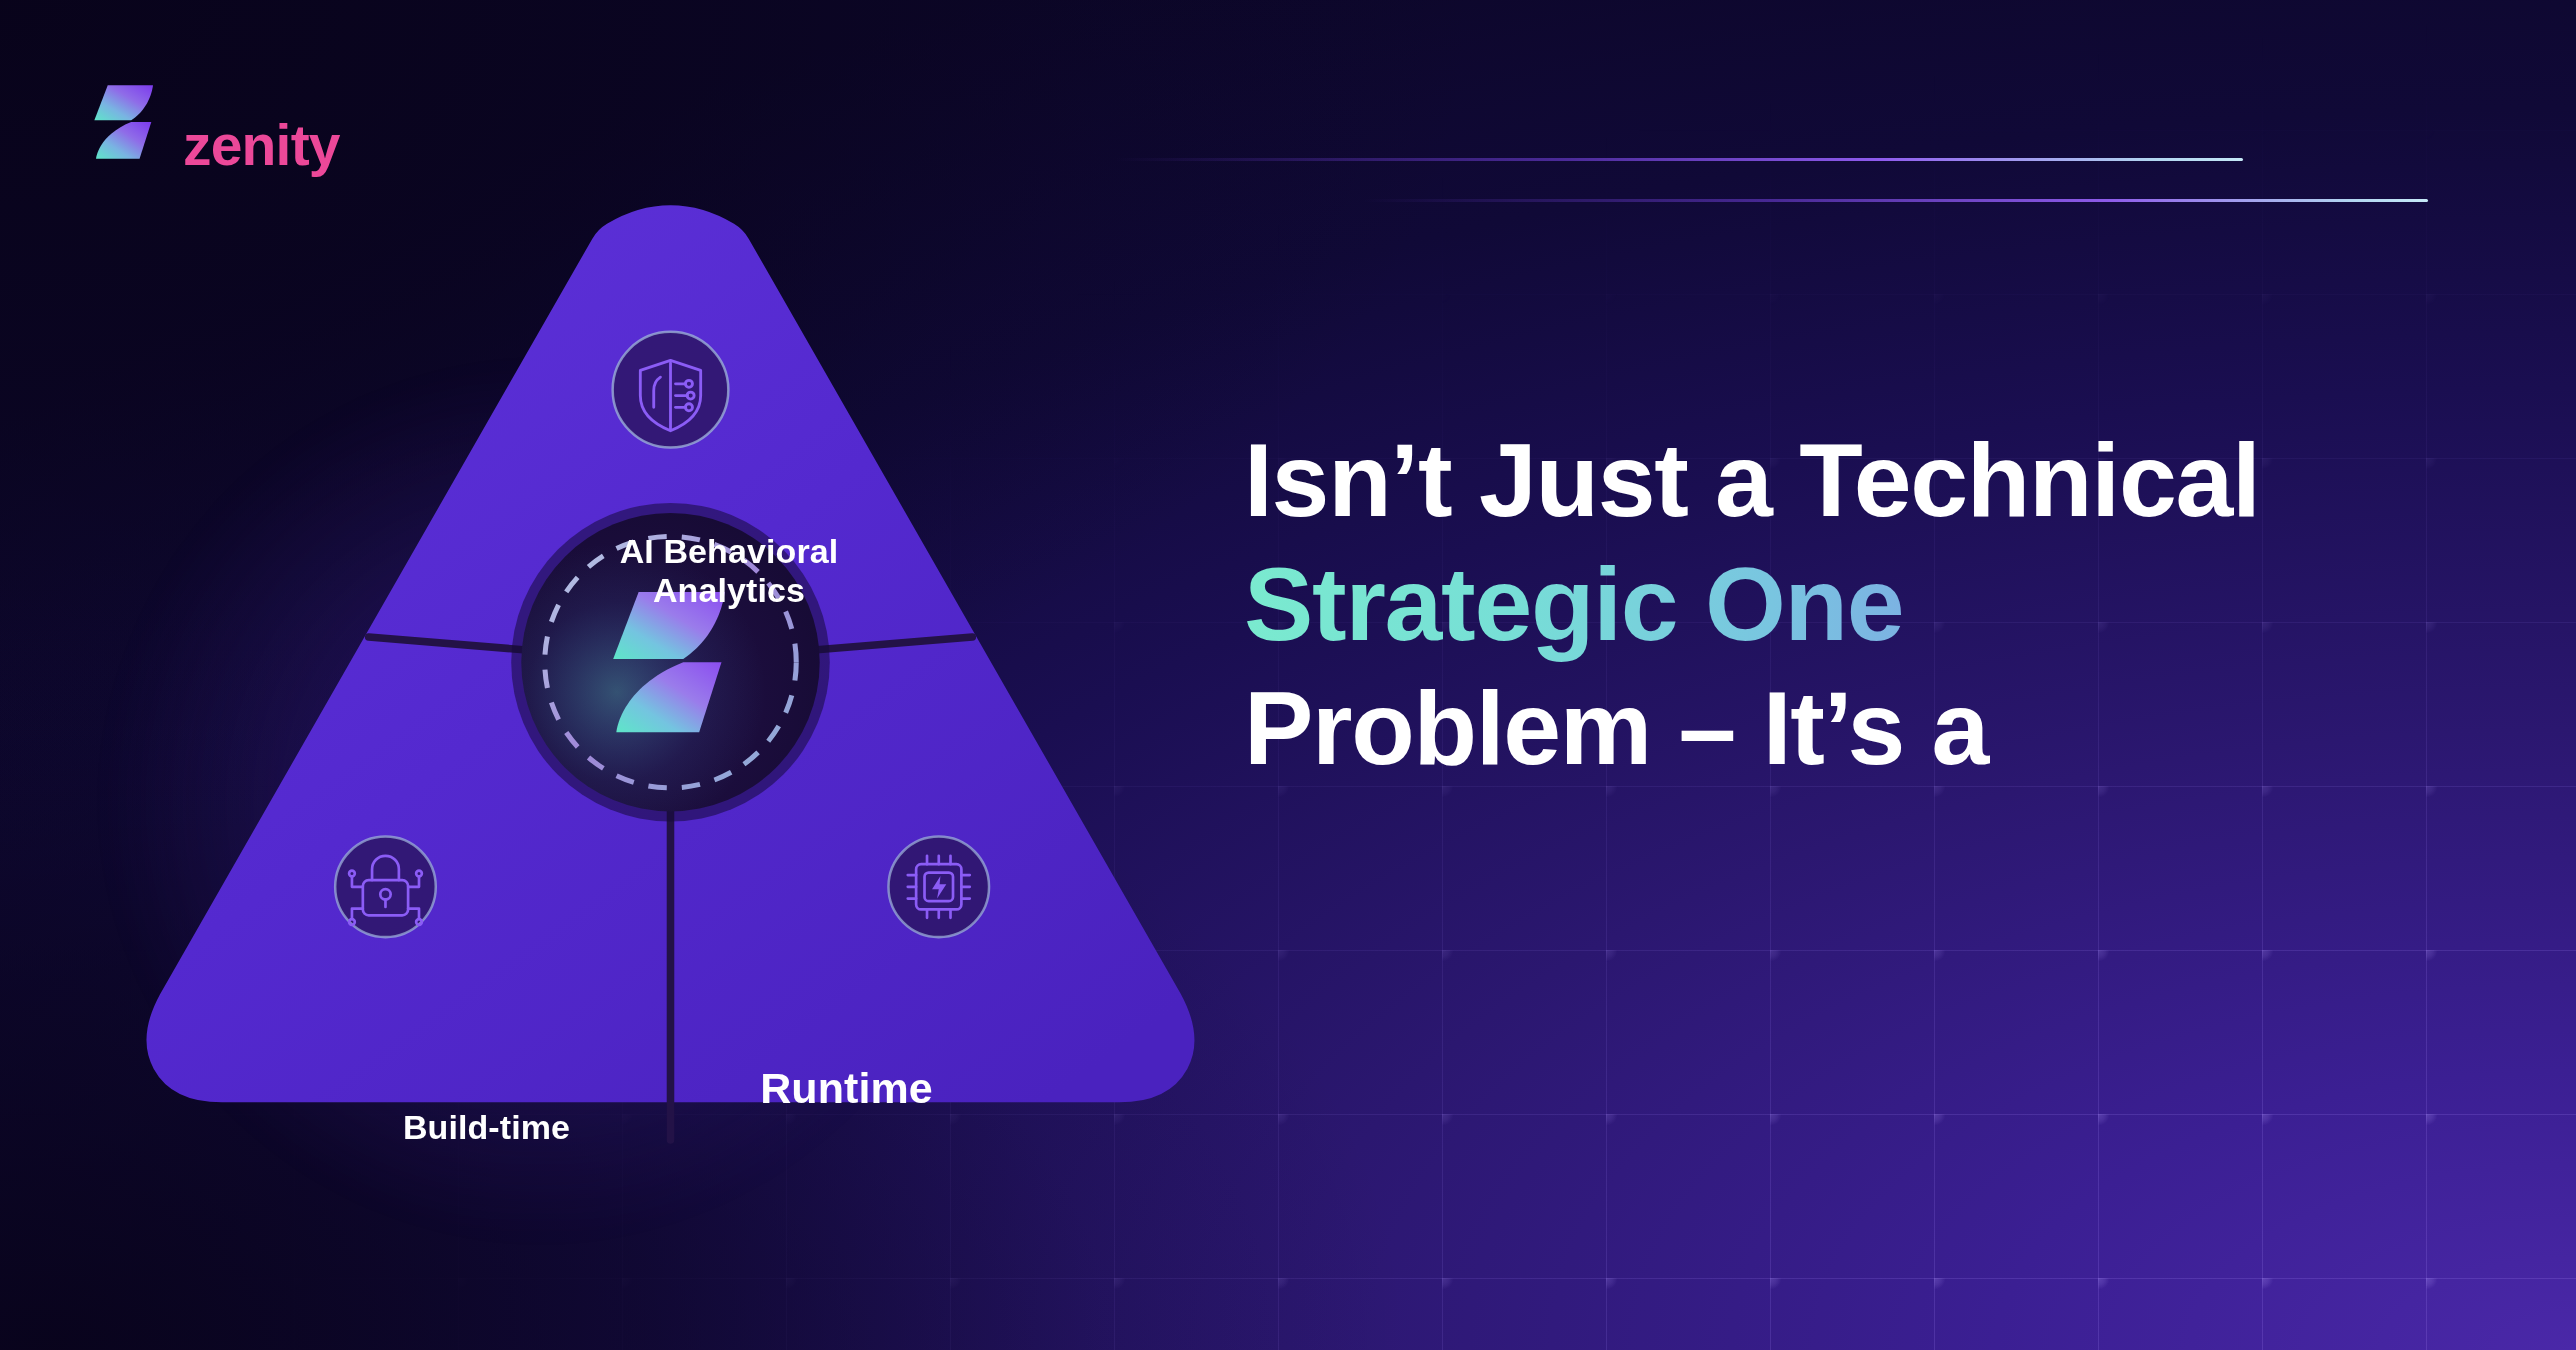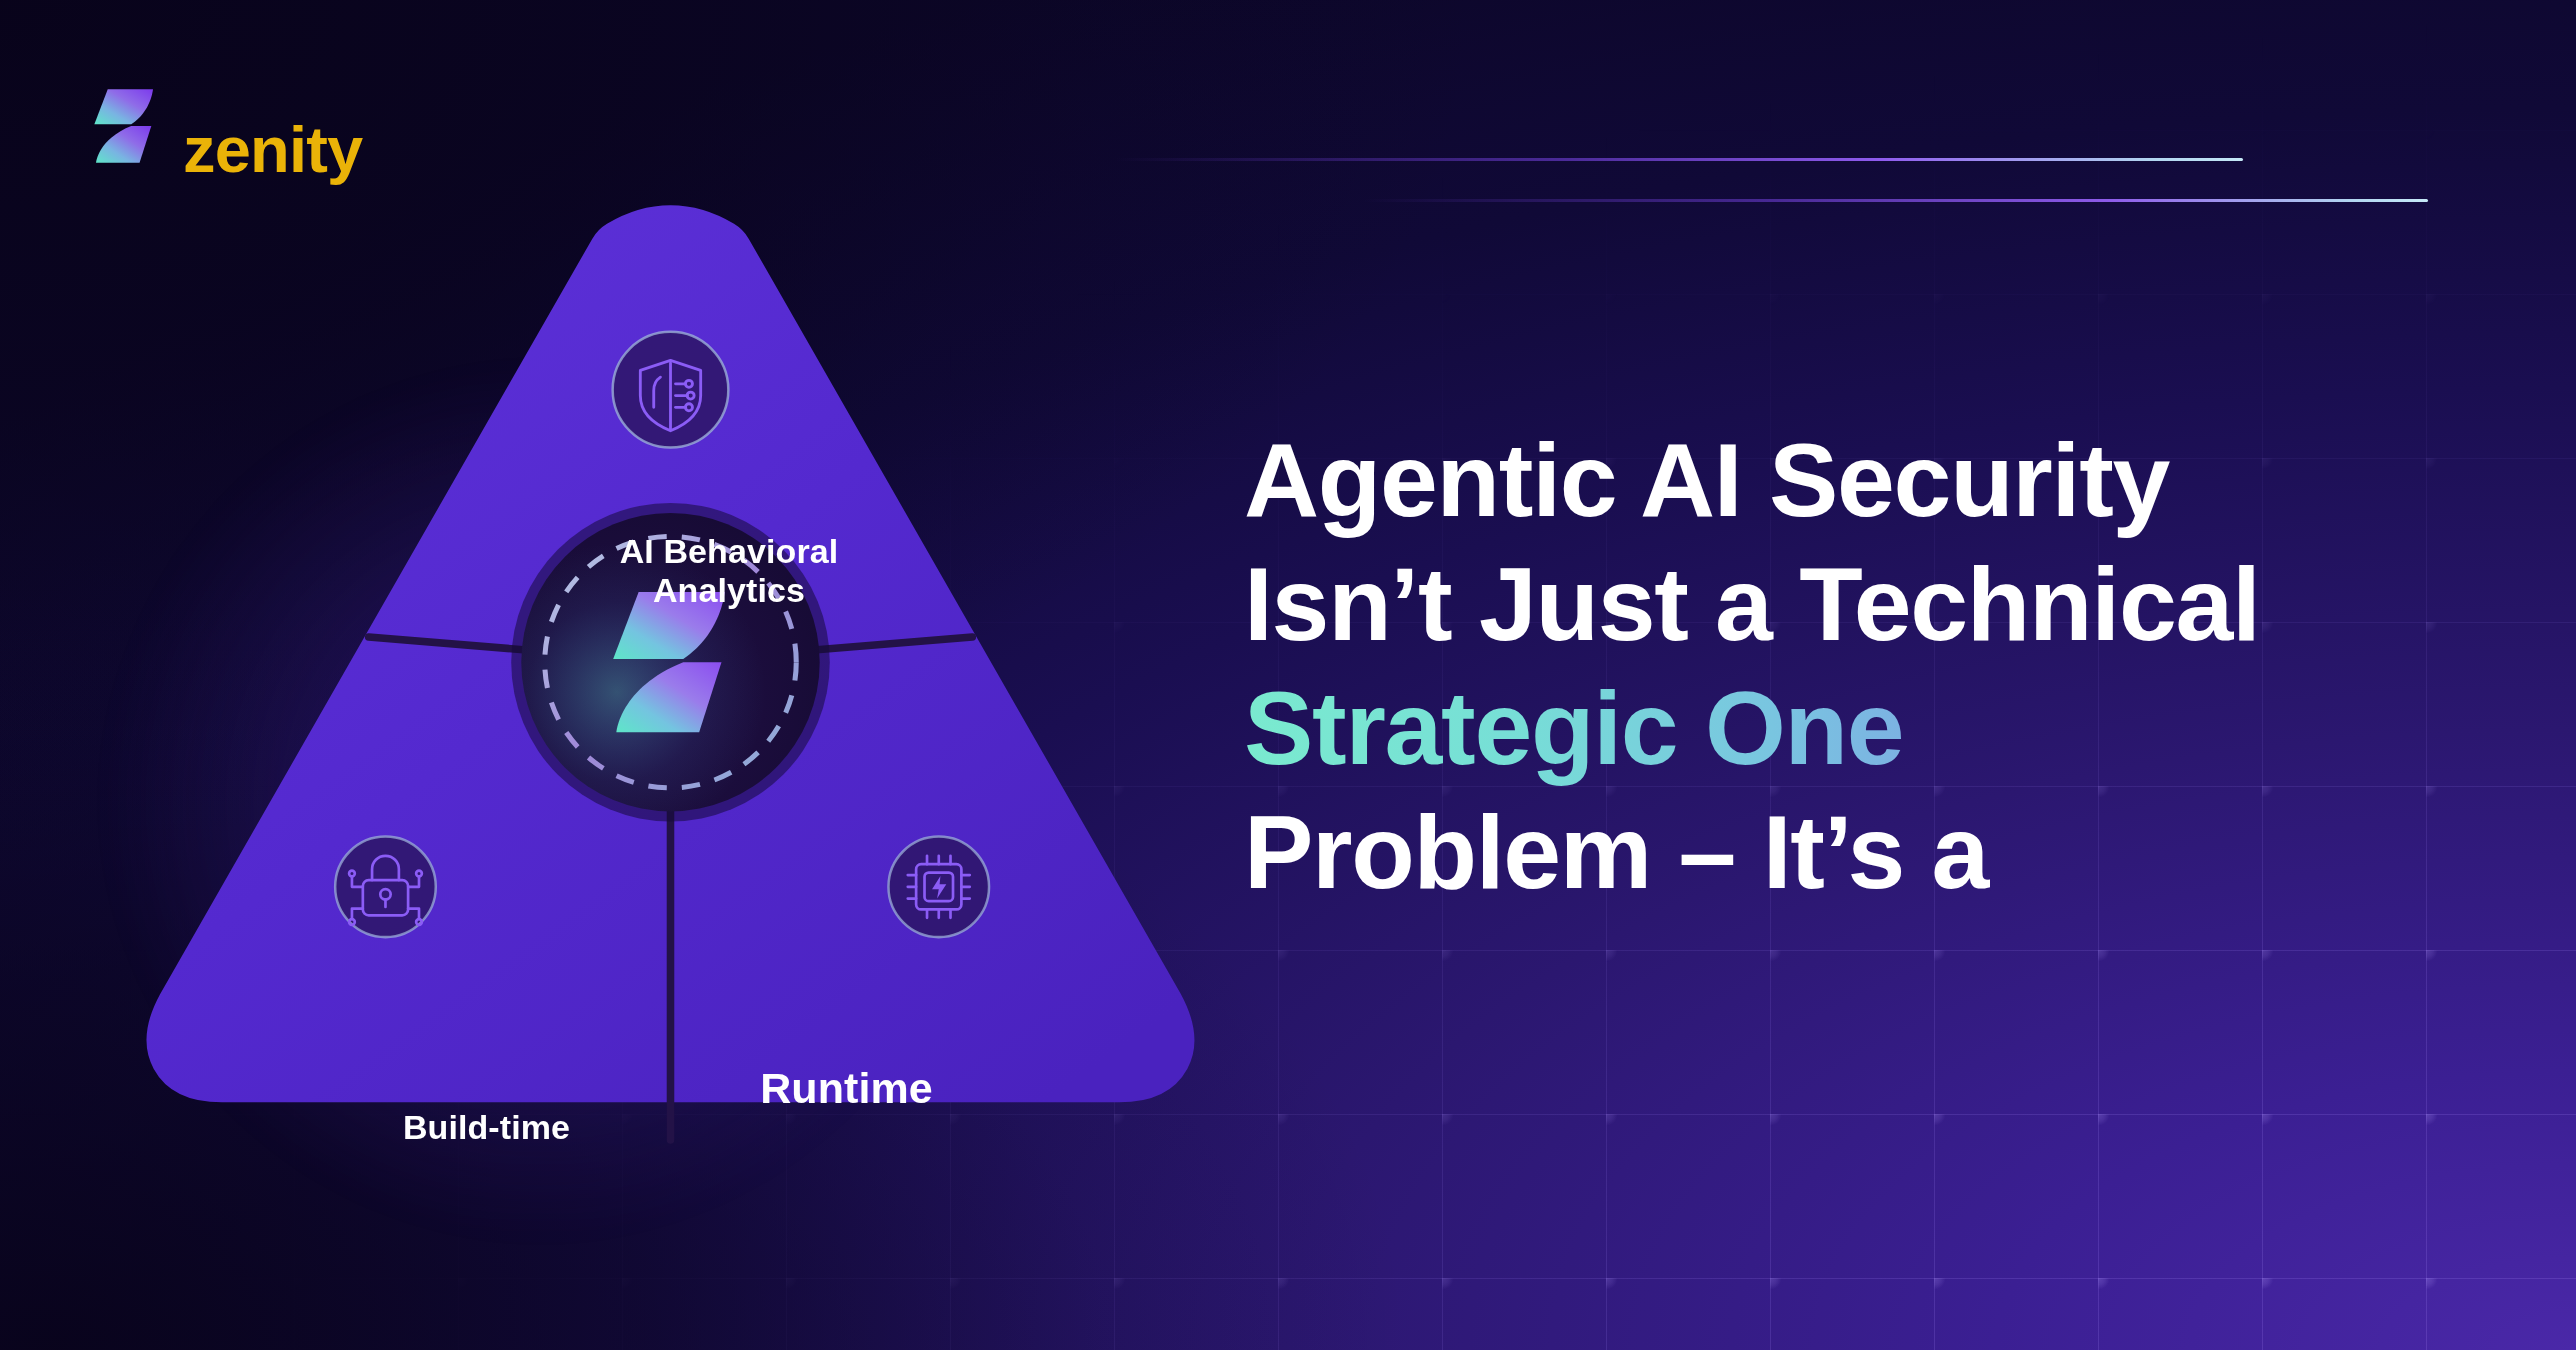--- a/index.html
+++ b/index.html
@@ -86,23 +86,23 @@
   
   .logo {
     position: absolute;
     left: 91px; top: 69px;
     display: flex;
     align-items: center;
     gap: 25px;
   }
   .logo-mark { width: 67px; height: 74px; display: block; }
   .logo-word {
-    font-size: 65px;
+    font-size: 57px;
     font-weight: 700;
-    color: #eab308;
+    color: #ec4899;
     letter-spacing: -0.8px;
     line-height: 1;
     margin-top: 48px;
   }
 
   
   .diagram {
     position: absolute;
     left: 159px; top: 243px;
     width: 1023px; height: 897px;
@@ -283,20 +283,19 @@
       </g>
     </svg>
 
     <div class="node-label node-label-top">AI Behavioral
 Analytics</div>
     <div class="node-label node-label-left">Build-time</div>
     <div class="node-label node-label-right">Runtime</div>
   </div>
 
   <div class="headline">
-    <div class="headline-line">Agentic AI Security</div>
     <div class="headline-line">Isn’t Just a Technical</div>
     <div class="headline-line headline-accent">Strategic One</div>
     <div class="headline-line">Problem – It’s a</div>
   </div>
 
 </div>
 
 
 </body></html>

